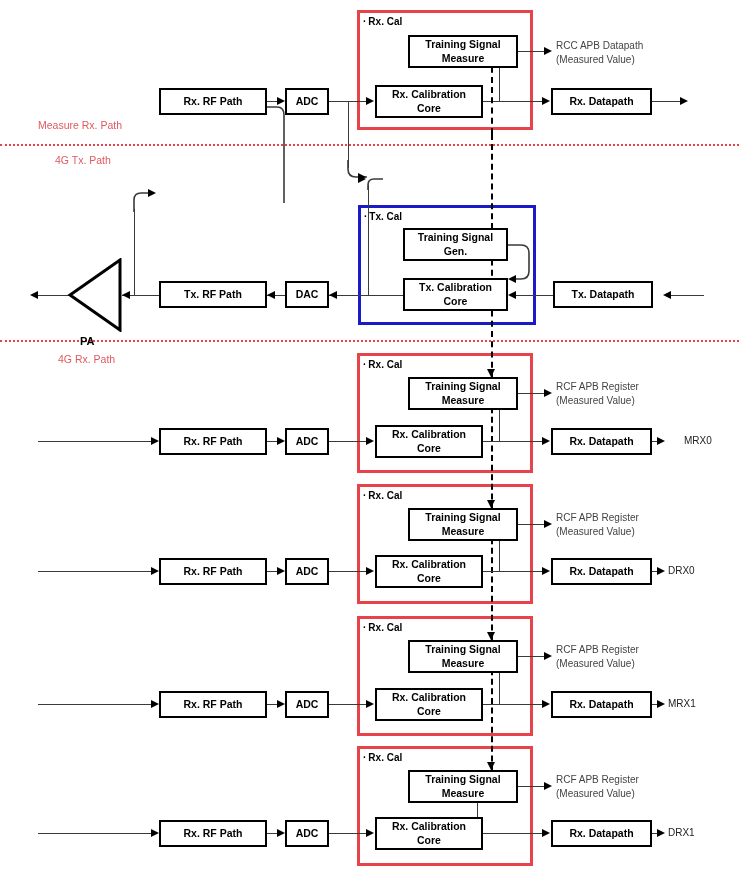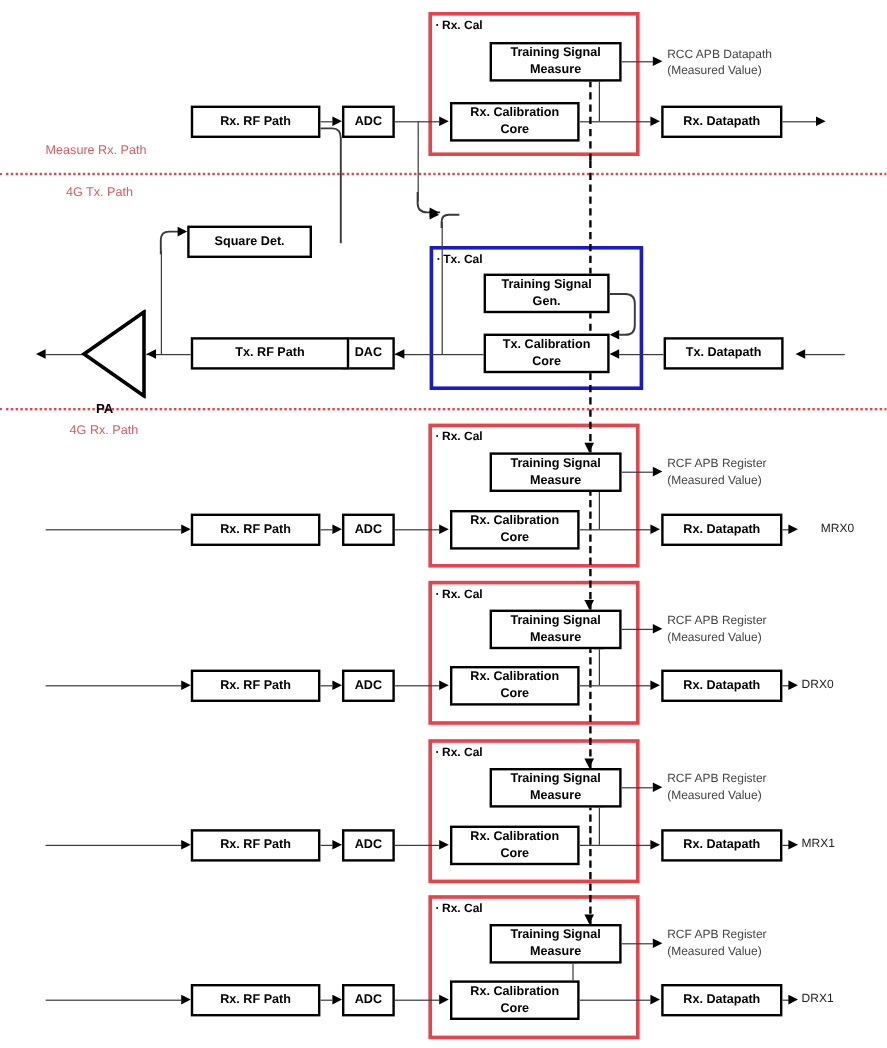--- a/index.html
+++ b/index.html
@@ -150,21 +150,20 @@
 
   <div class="arrow-u" style="left:486.5px;top:60px;"></div>
 
   <div class="v-line" style="left:348px;top:101px;height:67px;"></div>
   <svg class="elbow" style="left:337px;top:160px;width:30px;height:22px;" viewBox="0 0 30 22">
     <path d="M11 0 L11 9 Q11 17 19 17 L30 17" fill="none" stroke="#3a3a3a" stroke-width="1.6"></path>
   </svg>
   <div class="arrow-r" style="left:358px;top:172.5px;"></div>
 
 
-  <div class="blk" style="left:156px;top:188px;width:104px;height:27px;">Square Det.</div>
 
   <div class="group blue" style="left:358px;top:205px;width:178px;height:120px;"></div>
   <div class="group-label" style="left:364px;top:211px;">Tx. Cal</div>
 
   <div class="blk two-line" style="left:403px;top:228px;width:105px;height:33px;">
     <span>
       <span>Training Signal</span><br>
       <span>Gen.</span>
     </span>
   </div>
@@ -173,21 +172,21 @@
     <span>
       <span>Tx. Calibration</span><br>
       <span>Core</span>
     </span>
   </div>
 
   <div class="blk" style="left:553px;top:281px;width:100px;height:27px;">Tx. Datapath</div>
 
   <div class="blk" style="left:285px;top:281px;width:44px;height:27px;">DAC</div>
 
-  <div class="blk" style="left:159px;top:281px;width:132px;height:27px;">Tx. RF Path</div>
+  <div class="blk" style="left:159px;top:281px;width:108px;height:27px;">Tx. RF Path</div>
 
   <svg class="pa-tri" style="left:66px;top:258px;width:56px;height:74px;" viewBox="0 0 56 74">
     <polygon points="54,2 54,72 4,37" fill="#ffffff" stroke="#000000" stroke-width="3"></polygon>
   </svg>
   <div class="pa-label" style="left:80px;top:287px;">PA</div>
 
   <div class="h-line" style="left:516px;top:295px;width:37px;"></div>
   <div class="arrow-l" style="left:508px;top:290.5px;"></div>
 
   <div class="h-line" style="left:671px;top:295px;width:33px;"></div>

